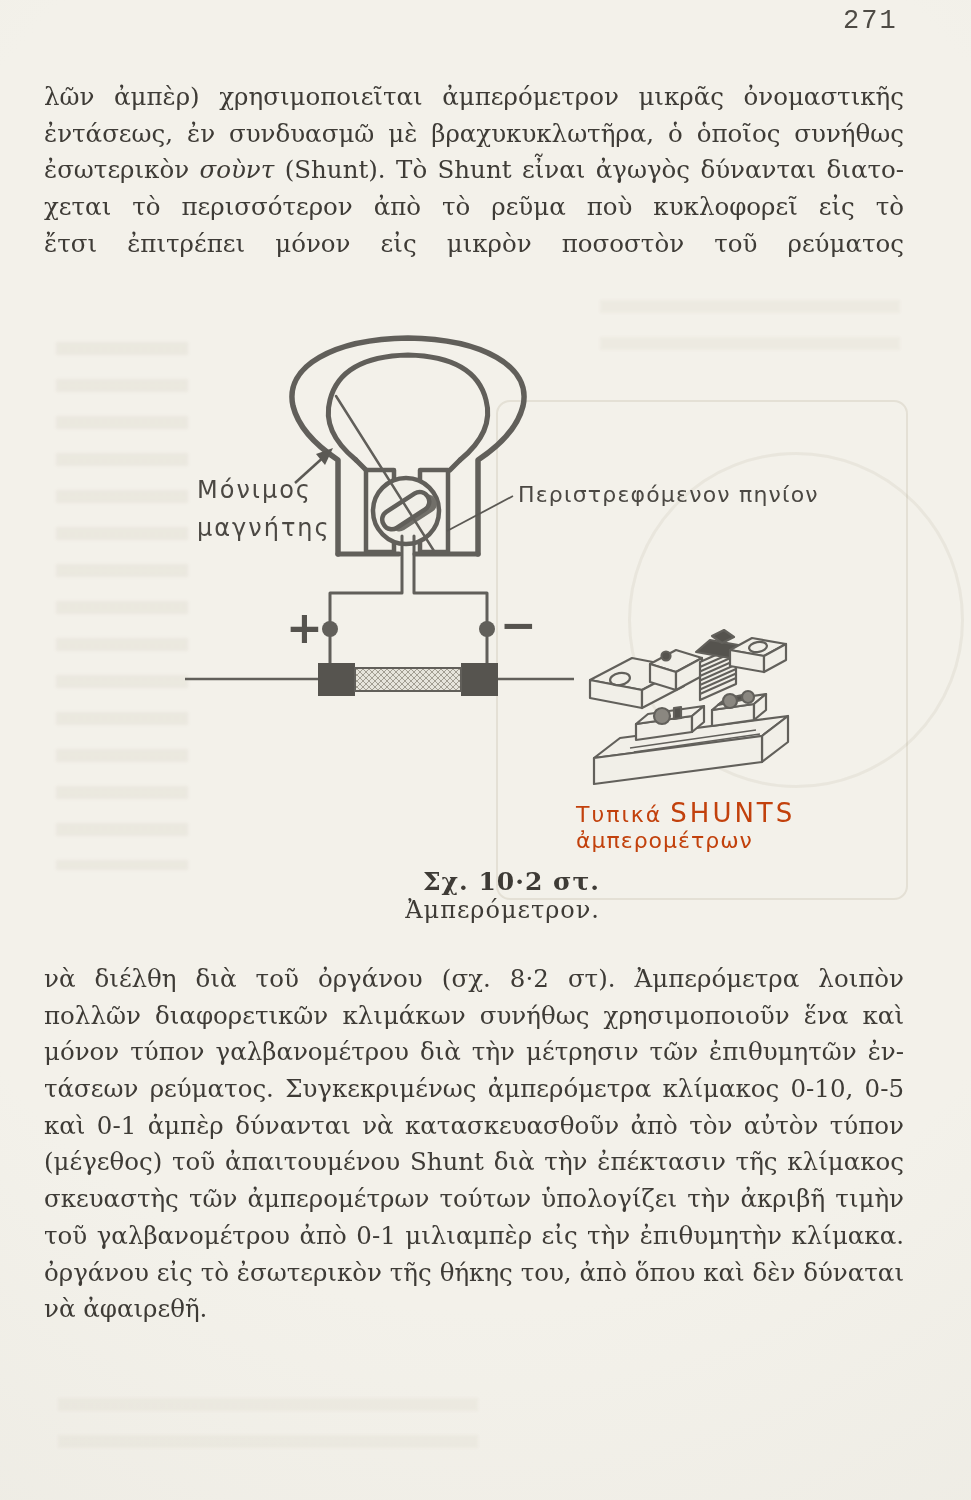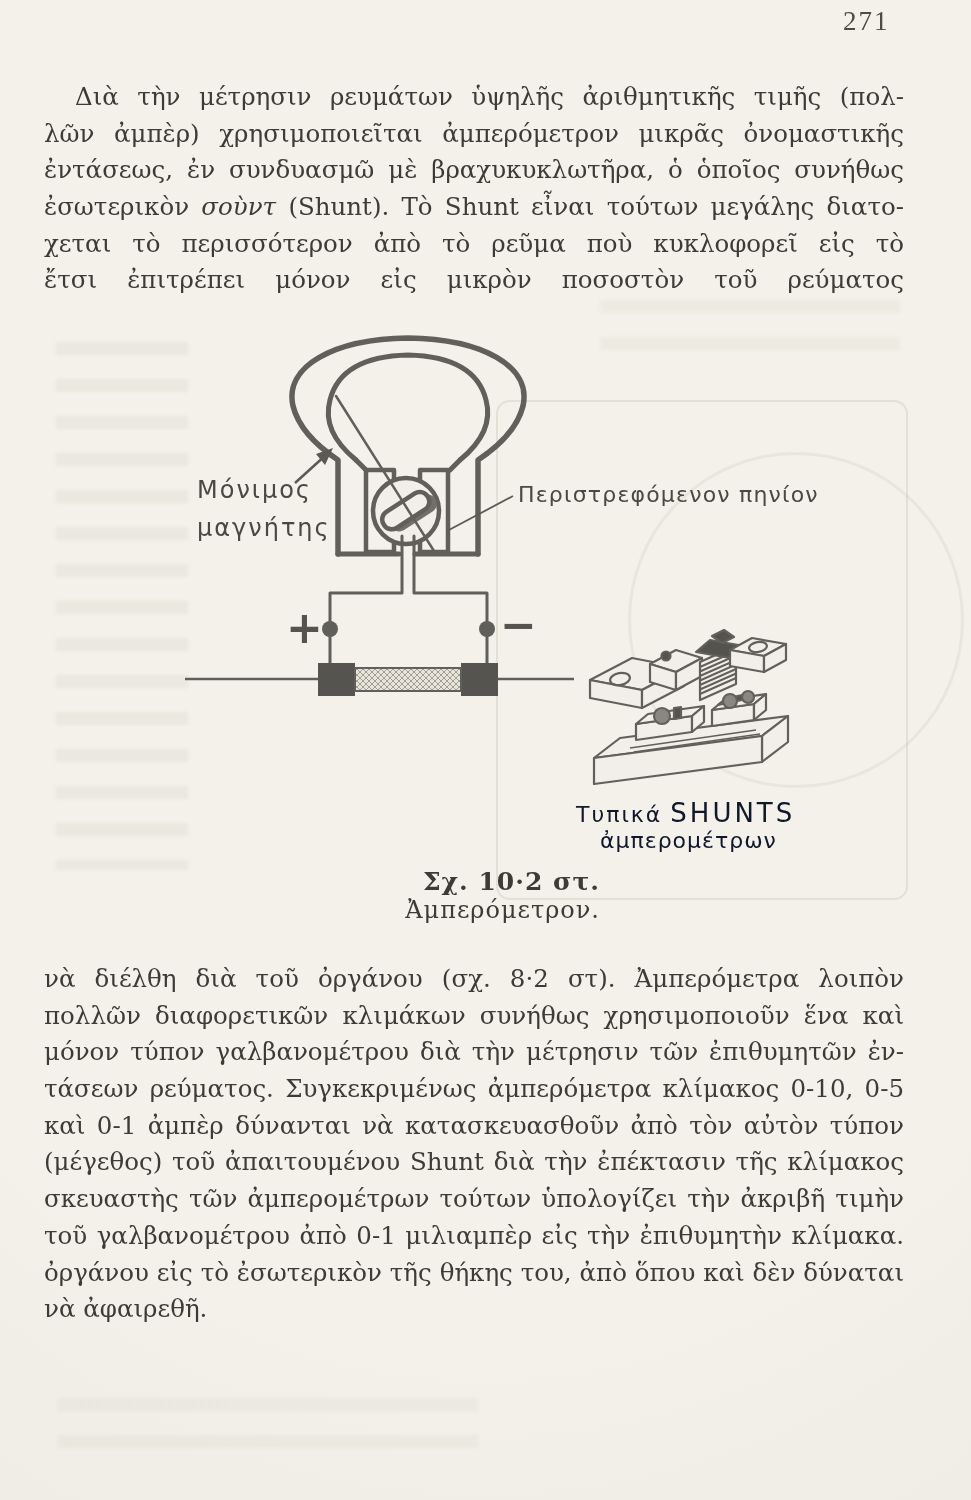--- a/index.html
+++ b/index.html
@@ -3,45 +3,45 @@
 <meta charset="utf-8">
 <style>
   html,body{margin:0;padding:0;}
   body{
     width:971px;height:1500px;position:relative;overflow:hidden;
     background:radial-gradient(130% 95% at 50% 38%, #f3f1ea 52%, #eae8e0 100%);
   }
   
   .page-number{
     position:absolute;left:843px;top:6px;width:60px;
-    font-family:Liberation Serif, serif;font-size:27px;color:#4e4b45;
+    font-family:Liberation Mono, monospace;font-size:27px;color:#4e4b45;
     letter-spacing:2px;z-index:5;
   }
   .para{
     position:absolute;left:44px;width:860px;z-index:5;
     font-family:"DejaVu Serif",serif;font-size:24.5px;color:#3e3b36;
   }
   .t-line{
     height:36.7px;line-height:36.7px;
     text-align:justify;text-align-last:justify;
     overflow:hidden;
   }
   .t-line.last{text-align-last:left;}
   .t-line.indent{text-indent:31px;}
   .it{font-style:italic;}
   #para-1{top:79px;}
   #para-2{top:961px;}
   
   .shunts-caption{
     position:absolute;left:576px;top:802px;width:230px;z-index:5;
-    font-family:"DejaVu Sans",sans-serif;color:#0f172a;line-height:23px;
+    font-family:"DejaVu Sans",sans-serif;color:#c2410c;line-height:23px;
   }
   .shunts-caption .w1{font-size:22px;letter-spacing:2px;}
   .shunts-caption .w2{font-size:26px;letter-spacing:3px;margin-left:8px;}
-  .shunts-caption .l2{font-size:22px;letter-spacing:1px;margin-top:1px;margin-left:24px;}
+  .shunts-caption .l2{font-size:22px;letter-spacing:1px;margin-top:1px;}
   .fig-caption{
     position:absolute;left:368px;top:867px;width:232px;z-index:5;
     text-align:right;font-family:"DejaVu Serif",serif;color:#3e3b36;
   }
   .fig-caption .num{font-size:25px;font-weight:bold;letter-spacing:1px;}
   .fig-caption .ttl{font-size:24px;letter-spacing:1px;}
   
   #figure-svg{position:absolute;left:0;top:330px;z-index:4;}
   
   .bleed{position:absolute;pointer-events:none;z-index:1;}
@@ -67,24 +67,23 @@
 
 <div class="bleed bleed-lines" id="bleed-left"></div>
 <div class="bleed bleed-lines" id="bleed-topright"></div>
 <div class="bleed" id="bleed-box"></div>
 <div class="bleed" id="bleed-circle"></div>
 <div class="bleed bleed-lines" id="bleed-bottom"></div>
 
 <div class="page-number">271</div>
 
 <div class="para" id="para-1">
-  <div class="t-line indent">Διὰ τὴν μέτρησιν ρευμάτων ὑψηλῆς ἀριθμητικῆς τιμῆς (πολ-</div>
   <div class="t-line">λῶν ἀμπὲρ) χρησιμοποιεῖται ἀμπερόμετρον μικρᾶς ὀνομαστικῆς</div>
   <div class="t-line">ἐντάσεως, ἐν συνδυασμῶ μὲ βραχυκυκλωτῆρα, ὁ ὁποῖος συνήθως</div>
-  <div class="t-line"><span>ἐσωτερικὸν </span><span class="it">σοὺντ</span><span> (Shunt). Τὸ Shunt εἶναι τούτων μεγάλης διατο-</span></div>
+  <div class="t-line"><span>ἐσωτερικὸν </span><span class="it">σοὺντ</span><span> (Shunt). Τὸ Shunt εἶναι ἀγωγὸς δύνανται διατο-</span></div>
   <div class="t-line">χεται τὸ περισσότερον ἀπὸ τὸ ρεῦμα ποὺ κυκλοφορεῖ εἰς τὸ κύκλωμα·</div>
   <div class="t-line">ἔτσι ἐπιτρέπει μόνον εἰς μικρὸν ποσοστὸν τοῦ ρεύματος κυκλώματος</div>
 </div>
 
 <svg id="figure-svg" width="971" height="610" viewBox="0 0 971 610">
   <defs>
     <pattern id="hatch" width="6" height="6" patternUnits="userSpaceOnUse">
       <rect width="6" height="6" fill="#e6e4db"></rect>
       <path d="M0,0 L6,6 M6,0 L0,6" stroke="#a29e92" stroke-width="1"></path>
     </pattern>

